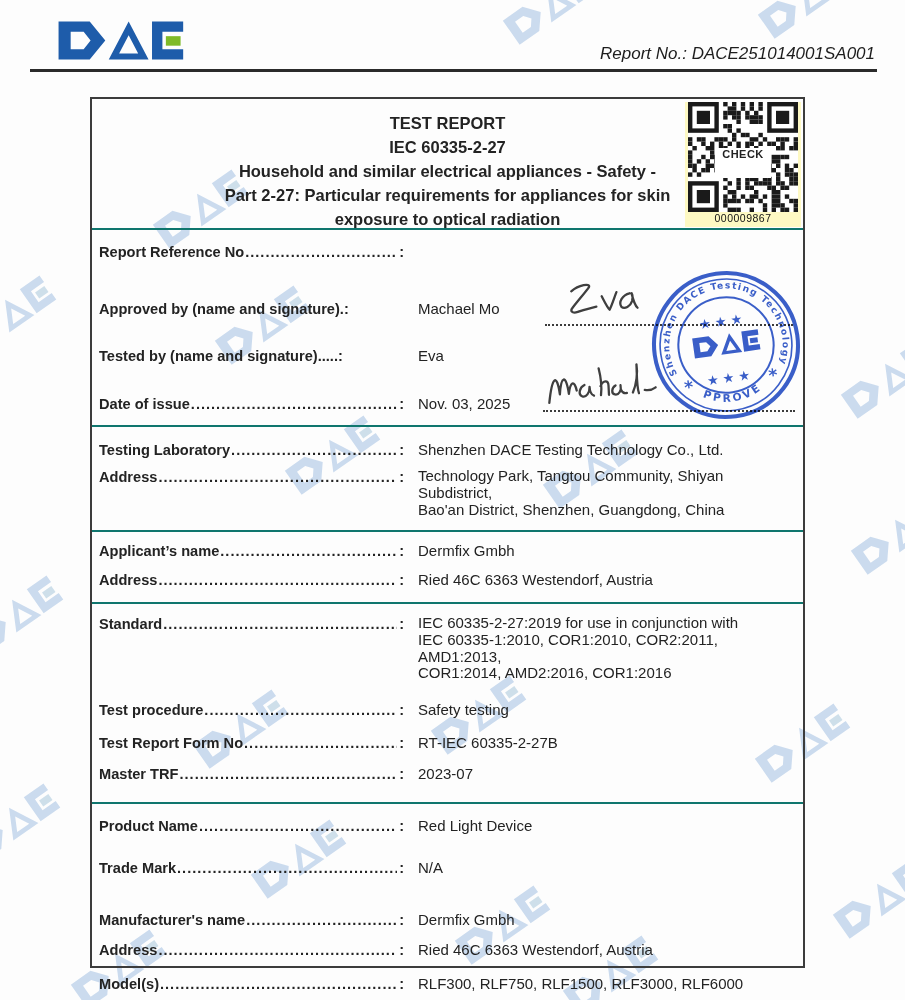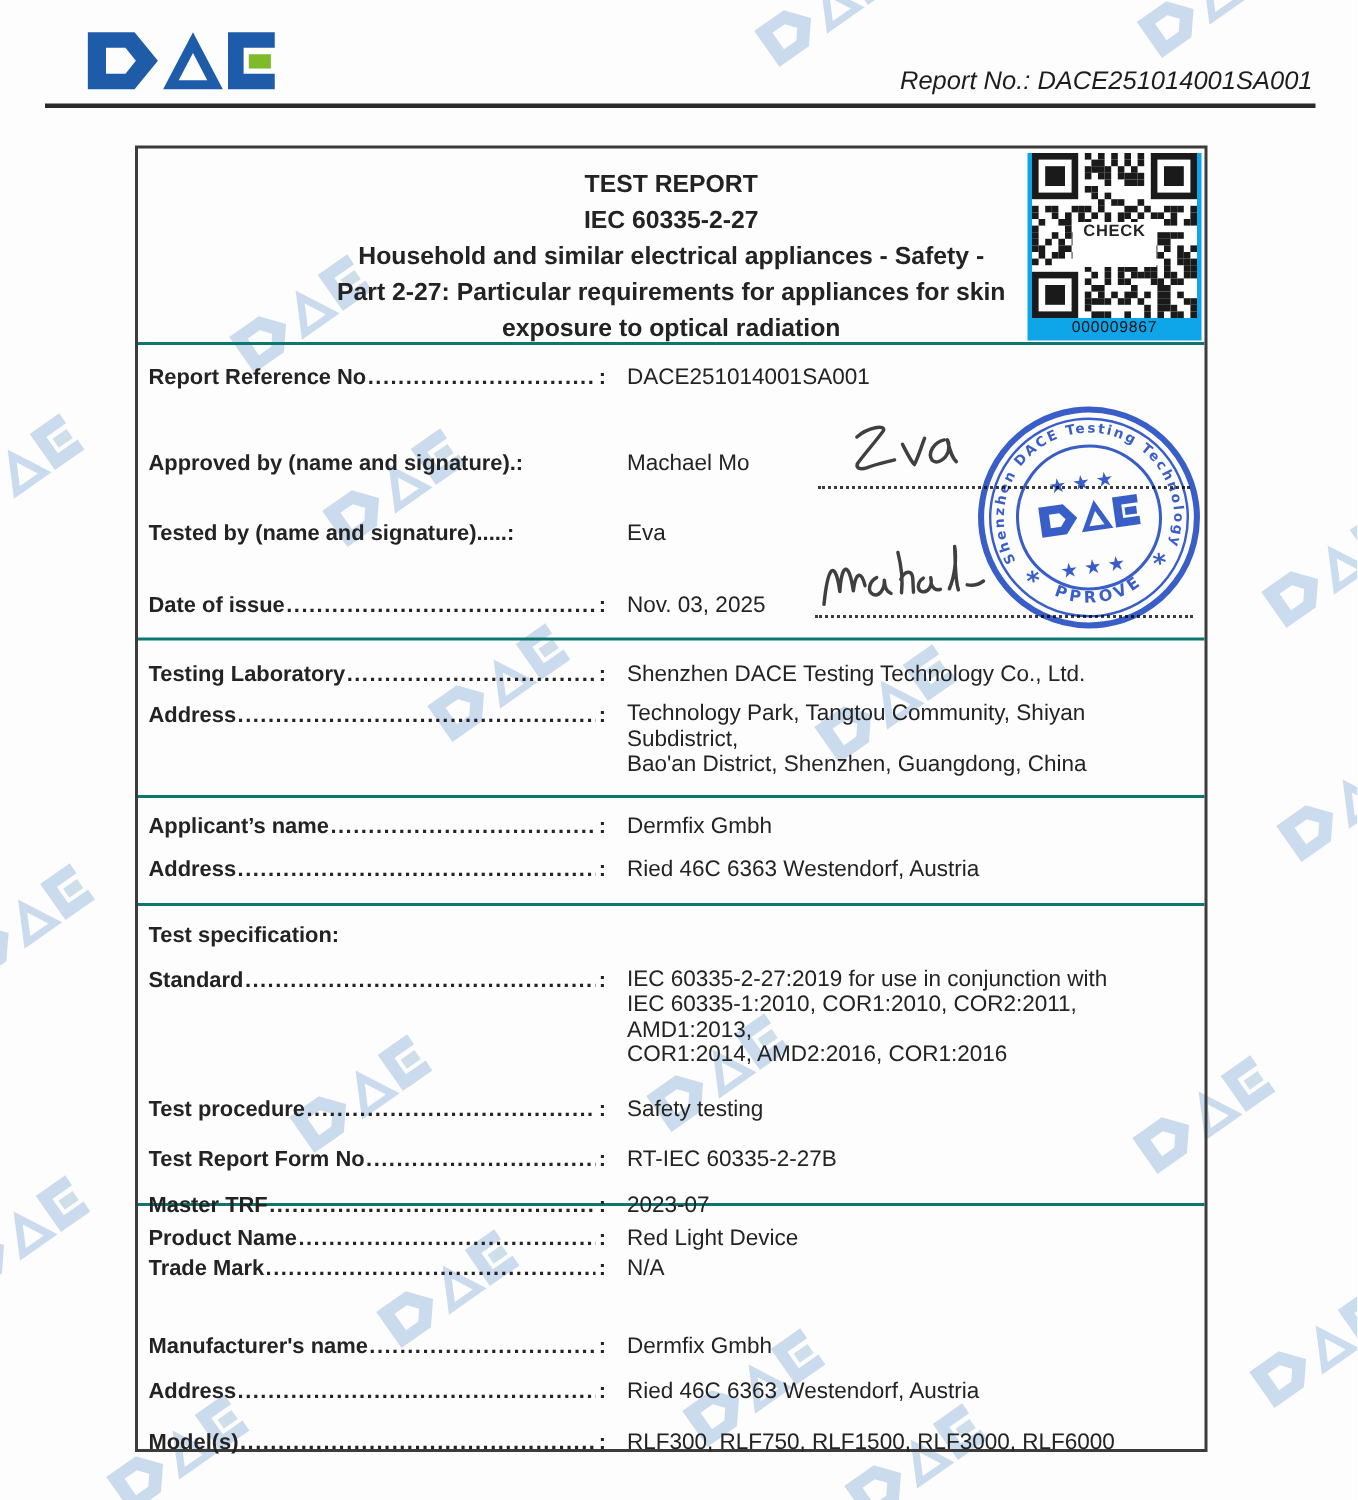--- a/index.html
+++ b/index.html
@@ -22,21 +22,21 @@
               background:#2b2b2b; z-index:2; }
   
   .doc { position:absolute; left:90px; top:97px; width:715px; height:871px;
          border:2px solid #3c3c3c; z-index:1; }
   .sec { border-bottom:2px solid #0f766e; position:relative; }
   .sec:last-child { border-bottom:none; }
   
   .sec-title { height:131px; text-align:center; padding-top:12px;
                font-weight:bold; font-size:16.5px; line-height:24px; }
   .qr-block { position:absolute; top:3px; right:2px; width:116px; text-align:center;
-              background:#0ea5e9; font-weight:normal; }
+              background:#fef9c3; font-weight:normal; }
   .qr-block svg { display:block; margin:0 auto; }
   .qr-check { position:absolute; top:46px; left:50%; transform:translateX(-50%);
               background:#fff; width:56px; height:30px; font-weight:bold;
               font-size:11px; line-height:13px; letter-spacing:.5px; color:#222; }
   .qr-num { font-size:10.5px; letter-spacing:.5px; line-height:13px; padding-bottom:2px; color:#111; }
   
   .row { display:flex; align-items:flex-start; padding:0 8px 0 7px; }
   .lbl { font-weight:bold; width:305px; flex:none; display:flex; align-items:baseline;
          white-space:nowrap; overflow:hidden; font-size:14.6px; line-height:20px; }
   .lbl .dots { flex:1 1 auto; min-width:0; overflow:hidden; letter-spacing:1px; margin-left:1px; }
@@ -44,21 +44,21 @@
   .val { flex:1; font-size:15px; line-height:17px; padding-left:14px; padding-top:1px; }
   .val.multi div { line-height:16.8px; }
   
   .sec-b { height:185px; }
   .sec-c { height:92px;  }
   .sec-d { height:63px;  }
   .sec-e { height:190px; }
   .sec-f { height:206px; }
   .mt12{margin-top:12px}.mt27{margin-top:27px}.mt37{margin-top:37px}.mt28{margin-top:28px}
   .mt13{margin-top:13px}.mt7{margin-top:7px}.mt9{margin-top:9px}.mt10{margin-top:10px}
-  .mt18{margin-top:18px}.mt11{margin-top:11px}.mt22{}.mt16{margin-top:32px}
+  .mt18{margin-top:18px}.mt11{margin-top:11px}.mt22{margin-top:22px}.mt16{margin-top:32px}
   .mt14{margin-top:14px}
   
   .sig-layer { position:absolute; inset:0; pointer-events:none; }
   .sig-line { position:absolute; border-bottom:2px dotted #3b3b3b; }
   .sig-line.l1 { left:453px; top:82px;  width:248px; }
   .sig-line.l2 { left:451px; top:168px; width:252px; }
   .sig-svg { position:absolute; }
   .sig-svg path { fill:none; stroke:#3f3f3f; stroke-width:2.3; stroke-linecap:round; stroke-linejoin:round; }
   .sig1 { left:468px; top:38px; transform:rotate(-4deg); }
   .sig2 { left:450px; top:98px; transform:rotate(-3deg); }
@@ -390,21 +390,20 @@
       </div>
     </div>
 
     <div class="sec sec-b">
       <div class="row mt12">
         <span class="lbl">
             <span>Report Reference No</span>
             <span class="dots">....................................................................................................</span>
             <span class="colon">:</span>
           </span>
-        <span class="val">DACE251014001SA001</span>
       </div>
       <div class="row mt37">
         <span class="lbl">
             <span>Approved by (name and signature)</span>
             <span>.:</span>
           </span>
         <span class="val">Machael Mo</span>
       </div>
       <div class="row mt27">
         <span class="lbl">
@@ -502,25 +501,20 @@
             <span class="dots">....................................................................................................</span>
             <span class="colon">:</span>
           </span>
         <span class="val">Ried 46C 6363 Westendorf, Austria</span>
       </div>
     </div>
 
     <div class="sec sec-e">
       <div class="row mt10">
         <span class="lbl">
-            <span>Test specification:</span>
-          </span>
-      </div>
-      <div class="row mt10">
-        <span class="lbl">
             <span>Standard</span>
             <span class="dots">....................................................................................................</span>
             <span class="colon">:</span>
           </span>
         <span class="val multi">
           <div>IEC 60335-2-27:2019 for use in conjunction with</div>
           <div>IEC 60335-1:2010, COR1:2010, COR2:2011, AMD1:2013,</div>
           <div>COR1:2014, AMD2:2016, COR1:2016</div>
         </span>
       </div>

